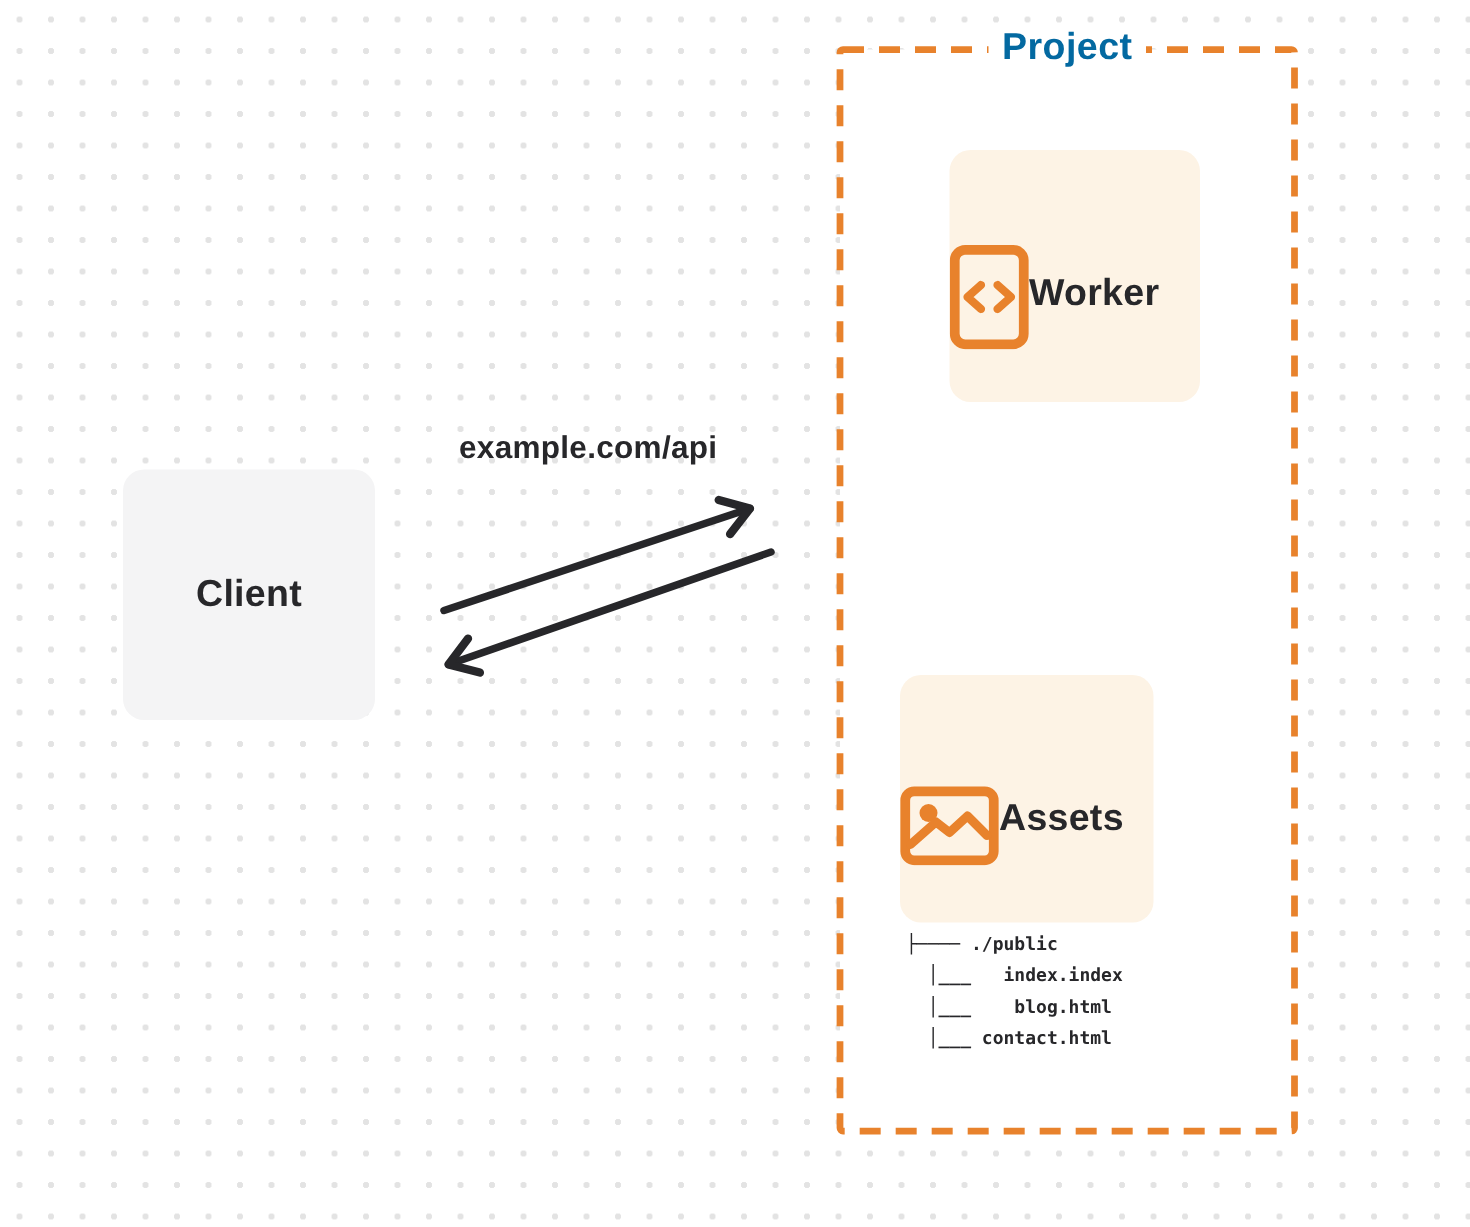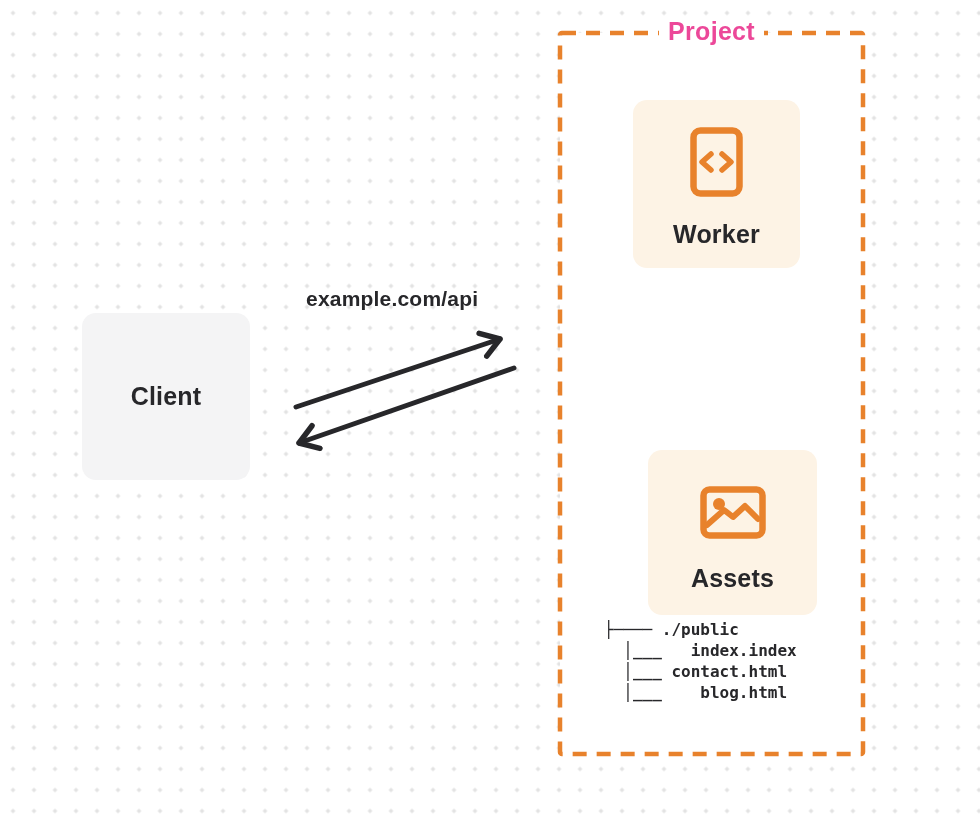--- a/index.html
+++ b/index.html
@@ -14,21 +14,21 @@
     background-position: 2.5px 2.5px;
     font-family: "Liberation Sans", sans-serif;
     color: #27272a;
   }
   .overlay-svg { position: absolute; left: 0; top: 0; }
 
   .node {
     position: absolute;
     border-radius: 14px;
     display: flex;
-    flex-direction: column;
+    flex-direction: row;
     align-items: center;
   }
   .node-label {
     font-weight: bold;
     font-size: 25px;
     color: #27272a;
     letter-spacing: 0.2px;
   }
   .client-node {
     left: 82px; top: 313px;
@@ -37,56 +37,56 @@
     justify-content: center;
   }
   .worker-node {
     left: 633px; top: 100px;
     width: 167px; height: 168px;
     background: #fdf3e5;
   }
   .worker-node .icon-wrap { margin-top: 27px; }
   .worker-node .node-label { margin-top: 23px; }
   .assets-node {
-    left: 648px; top: 450px;
+    left: 600px; top: 450px;
     width: 169px; height: 165px;
     background: #fdf3e5;
   }
   .assets-node .icon-wrap { margin-top: 36px; }
   .assets-node .node-label { margin-top: 25px; }
   .icon-wrap { line-height: 0; }
 
   .project-label-row {
     position: absolute;
     left: 560px; top: 17px;
     width: 303px;
     text-align: center;
   }
   .project-label-row .label-chip {
     display: inline-block;
     background: #ffffff;
     padding: 0 9px;
     font-weight: bold;
     font-size: 25px;
-    color: #ec4899;
+    color: #0369a1;
     letter-spacing: 0.3px;
   }
   .request-label {
     position: absolute;
     left: 306px; top: 287px;
     font-size: 21px;
     font-weight: bold;
     letter-spacing: 0.2px;
     color: #27272a;
   }
   .file-tree {
     position: absolute;
     left: 604px; top: 619px;
     font-family: "DejaVu Sans Mono", monospace;
-    font-size: 16px;
+    font-size: 12px;
     font-weight: bold;
     line-height: 21px;
     color: #27272a;
   }
   .file-tree .tree-line { white-space: pre; }
 </style>
 </head>
 <body>
 
 <div class="stage">
@@ -130,17 +130,17 @@
         <circle cx="19" cy="18" r="6" fill="#e8822c"></circle>
         <polyline points="7,39 24,24 33,31 45,20 58,33" fill="none" stroke="#e8822c" stroke-width="6" stroke-linecap="round" stroke-linejoin="round"></polyline>
       </svg>
     </span>
     <span class="node-label">Assets</span>
   </div>
 
   <div class="file-tree">
     <div class="tree-line">├──── ./public</div>
     <div class="tree-line">  │___   index.index</div>
+    <div class="tree-line">  │___    blog.html</div>
     <div class="tree-line">  │___ contact.html</div>
-    <div class="tree-line">  │___    blog.html</div>
   </div>
 
 </div>
 
 </body></html>

